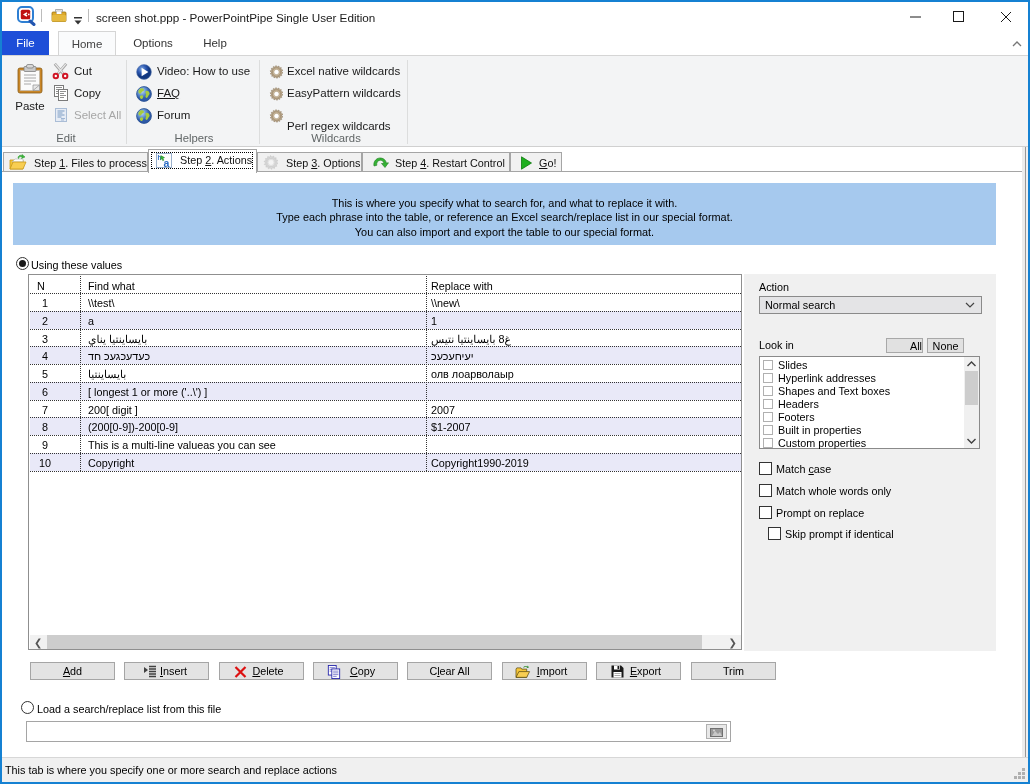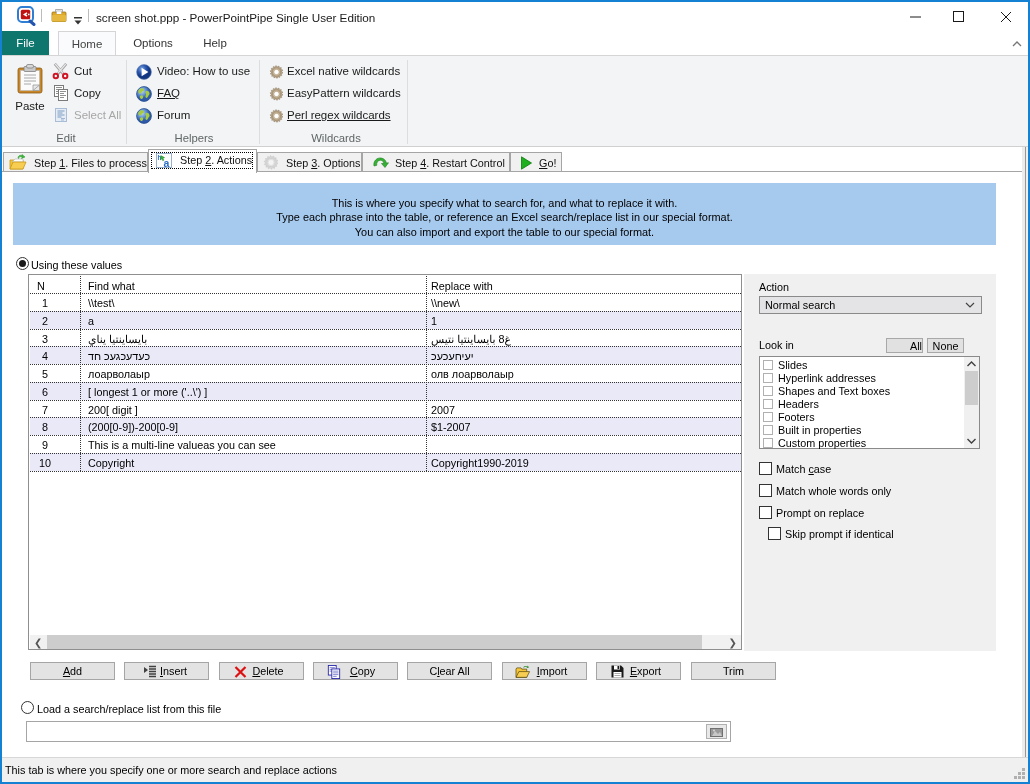--- a/index.html
+++ b/index.html
@@ -8,21 +8,21 @@
 .abs { position:absolute; }
 #win { position:absolute; left:0; top:0; width:1030px; height:784px; border:2px solid #1581d2; background:#fff; }
 
 #titlebar { position:absolute; left:0; top:0; width:890px; height:29px; background:#fff; }
 .vsep { position:absolute; width:1px; background:#bcbcbc; }
 #titletext { position:absolute; left:94px; top:9px; font-size:11.7px; color:#1a1a1a; }
 .wbtn { position:absolute; top:0; height:29px; width:45px; color:#1a1a1a; }
 
 #menurow { position:absolute; left:0; top:29px; width:1026px; height:25px; background:#fff; }
 #menurow .mtab { position:absolute; top:0; height:25px; font-size:11.5px; color:#333; text-align:center; line-height:25px; }
-#filetab { position:absolute; left:0; top:0; width:47px; height:25px; background:#0f766e; color:#fff; font-size:11.5px; text-align:center; line-height:25px; }
+#filetab { position:absolute; left:0; top:0; width:47px; height:25px; background:#1d4ed8; color:#fff; font-size:11.5px; text-align:center; line-height:25px; }
 #hometab { position:absolute; left:56px; top:0; width:58px; height:25px; background:#fafbfc; border:1px solid #d5d5d5; border-bottom:none; color:#444; font-size:11.5px; text-align:center; line-height:25px; }
 #menuline { position:absolute; left:0; top:53px; width:1026px; height:1px; background:#d5d5d5; }
 
 #ribbon { position:absolute; left:0; top:54px; width:1026px; height:91px; background:#f3f4f5; border-bottom:1px solid #d0d0d0; }
 .rsep { position:absolute; top:4px; width:1px; height:84px; background:#dcdddd; }
 .rlabel { position:absolute; top:76px; font-size:11.3px; color:#5f6465; width:100px; text-align:center; }
 .rbtn { position:absolute; font-size:11.5px; color:#1a1a1a; }
 .ricon { position:absolute; }
 .rtext { position:absolute; font-size:11.5px; color:#1a1a1a; white-space:nowrap; }
 .rtext.gray { color:#a6a6a6; }
@@ -190,21 +190,21 @@
           <use href="#gear"></use>
         </svg></div>
   <div class="rtext" style="left:285px;top:9px;">Excel native wildcards</div>
   <div class="ricon" style="left:267px;top:31px;"><svg width="14" height="14" viewBox="0 0 14 14">
           <use href="#gear"></use>
         </svg></div>
   <div class="rtext" style="left:285px;top:31px;">EasyPattern wildcards</div>
   <div class="ricon" style="left:267px;top:53px;"><svg width="14" height="14" viewBox="0 0 14 14">
           <use href="#gear"></use>
         </svg></div>
-  <div class="rtext" style="left:285px;top:53px;text-decoration:underline;">Perl regex wildcards</div>
+  <div class="rtext" style="left:285px;top:64px;">Perl regex wildcards</div>
  </div>
  <svg width="0" height="0" style="position:absolute;">
   <defs>
    <g id="globe">
     <defs>
             <radialGradient id="gg" cx="35%" cy="30%">
               <stop offset="0%" stop-color="#c4dcf4"></stop>
               <stop offset="50%" stop-color="#6f9dd8"></stop>
               <stop offset="100%" stop-color="#2f5aa8"></stop>
             </radialGradient>
@@ -302,21 +302,21 @@
   <div class="gcell gn" style="top:164.2px;">9</div>
   <div class="gcell gn" style="top:181.8px;">10</div>
   <div class="gcell" style="left:59px;top:22px;">\\test\</div>
   <div class="gcell" style="left:402px;top:22px;">\\new\</div>
   <div class="gcell" style="left:59px;top:39.8px;">a</div>
   <div class="gcell" style="left:402px;top:39.8px;">1</div>
   <div class="gcell" style="left:59px;top:57.6px;">بايساينتيا يناي</div>
   <div class="gcell" style="left:402px;top:57.6px;">غ8  بايساينتيا نتيس</div>
   <div class="gcell" style="left:59px;top:75.3px;">כעדעכגעכ חד</div>
   <div class="gcell" style="left:402px;top:75.3px;">יעיחעכעכ</div>
-  <div class="gcell" style="left:59px;top:93.1px;">лоарволаыр</div>
+  <div class="gcell" style="left:59px;top:93.1px;">بايساينتيا</div>
   <div class="gcell" style="left:402px;top:93.1px;">олв лоарволаыр</div>
   <div class="gcell" style="left:59px;top:110.9px;">[ longest 1 or more ('..\') ]</div>
   <div class="gcell" style="left:59px;top:128.7px;">200[ digit ]</div>
   <div class="gcell" style="left:402px;top:128.7px;">2007</div>
   <div class="gcell" style="left:59px;top:146.4px;">(200[0-9])-200[0-9]</div>
   <div class="gcell" style="left:402px;top:146.4px;">$1-2007</div>
   <div class="gcell" style="left:59px;top:164.2px;">This is a multi-line valueas you can see</div>
   <div class="gcell" style="left:59px;top:181.8px;">Copyright</div>
   <div class="gcell" style="left:402px;top:181.8px;">Copyright1990-2019</div>
   <div id="hscroll">

